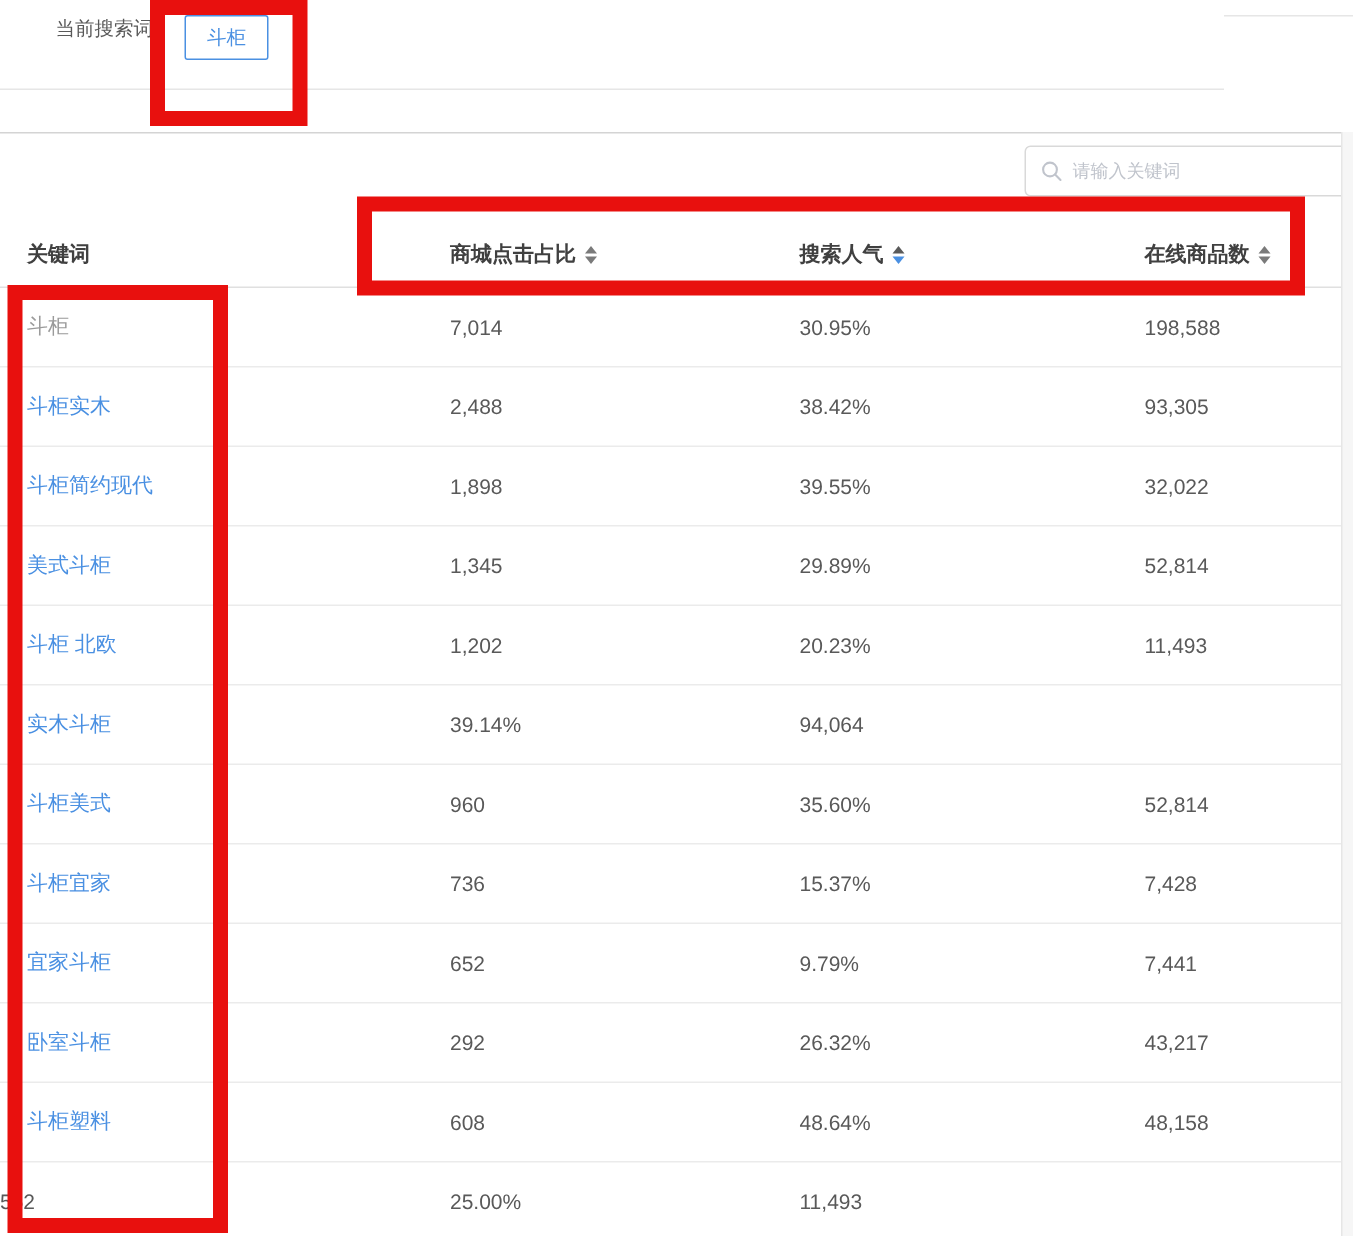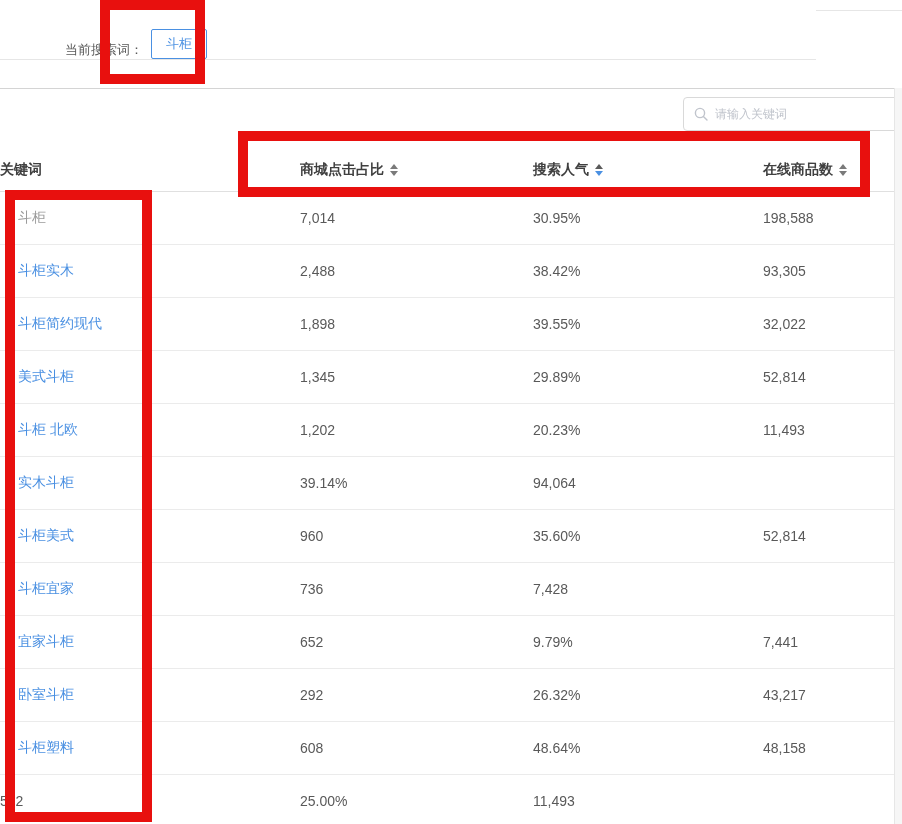--- a/index.html
+++ b/index.html
@@ -3,21 +3,21 @@
 <meta charset="utf-8">
 <style>
   * { margin:0; padding:0; box-sizing:border-box; }
   html,body { width:902px; height:824px; overflow:hidden; background:#fff;
     font-family:"Liberation Sans","DejaVu Sans",sans-serif; }
   .page { position:relative; width:902px; height:824px; background:#fff; overflow:hidden; }
 
   
   .topline { position:absolute; top:10px; left:0; width:902px; border-top:1px solid #e6e6e6; }
   .topbar { position:absolute; top:10px; left:0; width:816px; height:50px;
-    display:flex; align-items:flex-end; border-bottom:1px solid #e6e6e6; background:#fff;padding-left:28px; }
+    display:flex; align-items:flex-start; border-bottom:1px solid #e6e6e6; background:#fff; }
   .cs-label { margin-left:37px; font-size:13px; color:#595959; }
   .cs-tag { display:inline-flex; align-items:center; justify-content:center;
     margin-left:8px; min-width:54px; height:30px; padding:0 14px;
     border:1px solid #4a90e2; border-radius:2px; color:#4a90e2; font-size:13px;
     background:#fff; cursor:pointer; }
 
   .band-line { position:absolute; top:88px; left:0; width:902px; border-top:1px solid #d4d4d4; }
 
   
   .search-box { position:absolute; left:683px; top:97px; width:230px; height:34px;
@@ -30,21 +30,21 @@
 
   
   .scroll-strip { position:absolute; right:0; top:88px; bottom:0; width:8px;
     background:#f6f6f6; border-left:1px solid #e6e6e6; }
 
   
   .table { position:absolute; left:0; top:148px; width:902px; }
   .t-row { display:grid; grid-template-columns:300px 233px 230px 1fr; align-items:center; }
   .thead { height:44px; border-bottom:1px solid #e0e0e0; }
   .th { font-size:14px; font-weight:bold; color:#404040; display:flex; align-items:center; }
-  .th.first { }
+  .th.first { padding-left:18px; }
   .tr { height:53px; border-bottom:1px solid #ebebeb; }
   .td { font-size:14px; color:#595959; }
   .td.first { padding-left:18px; }
   .kw { font-size:14px; color:#4a90e2; text-decoration:none; cursor:pointer; }
   .kw.plain { color:#9b9b9b; cursor:default; }
 
   
   .sort { display:inline-flex; flex-direction:column; margin-left:6px; gap:2px; cursor:pointer; }
   .sort i { display:block; width:0; height:0; border-left:4px solid transparent; border-right:4px solid transparent; }
   .sort .up { border-bottom:5px solid #7a7a7a; }
@@ -169,20 +169,21 @@
       <div class="td">960</div>
       <div class="td">35.60%</div>
       <div class="td">52,814</div>
     </div>
 
     <div class="t-row tr">
       <div class="td first">
         <a class="kw">斗柜宜家</a>
       </div>
       <div class="td">736</div>
+      <div class="td">15.37%</div>
       <div class="td">7,428</div>
     </div>
 
     <div class="t-row tr">
       <div class="td first">
         <a class="kw">宜家斗柜</a>
       </div>
       <div class="td">652</div>
       <div class="td">9.79%</div>
       <div class="td">7,441</div>

